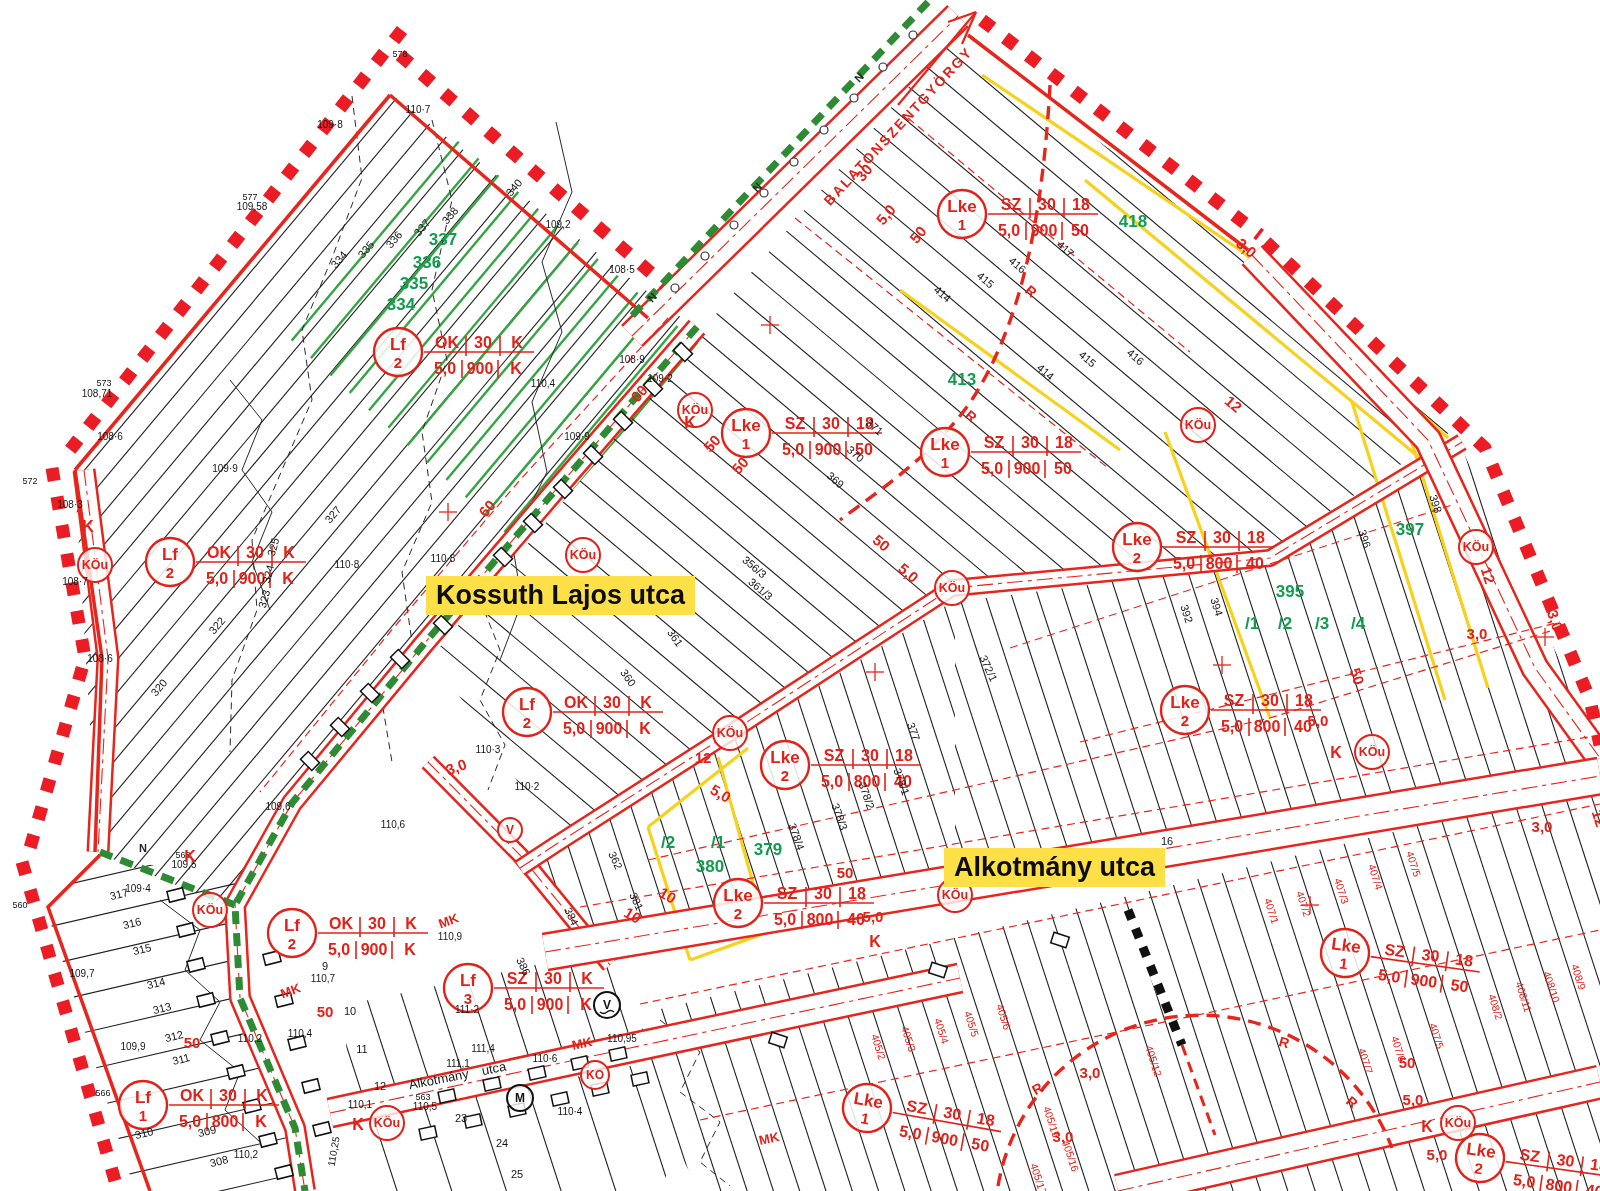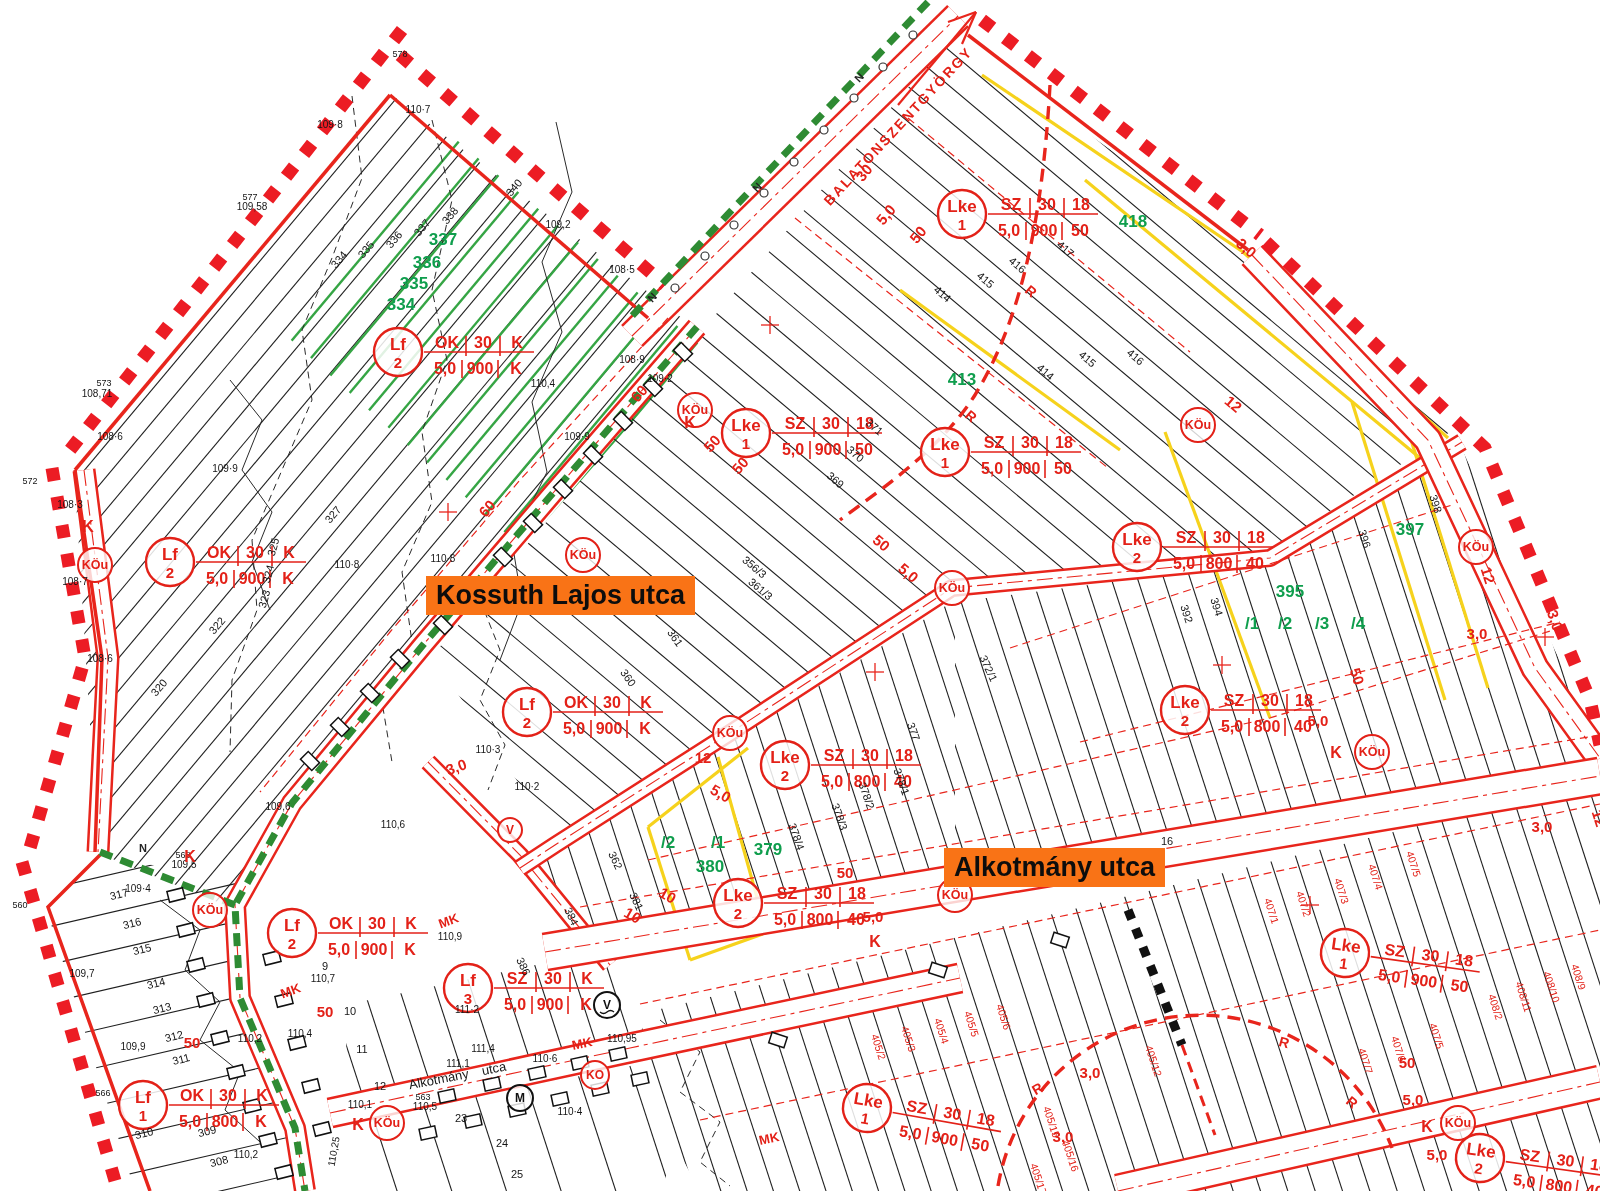--- a/index.html
+++ b/index.html
@@ -1,20 +1,20 @@
 <!DOCTYPE html>
 <html><head>
 <meta charset="utf-8">
 <style>
   html,body{margin:0;padding:0;background:#888;}
   #stage{position:relative;width:1600px;height:1191px;background:#ffffff;overflow:hidden;
          font-family:"Liberation Sans",sans-serif;}
   #map{position:absolute;left:0;top:0;}
   text{font-family:"Liberation Sans",sans-serif;}
-  .plate{position:absolute;background:#f97316;color:#0d0d0d;font-weight:bold;
+  .plate{position:absolute;background:#fde047;color:#0d0d0d;font-weight:bold;
          font-size:27px;padding:4px 10px;white-space:nowrap;z-index:5;}
   .town{position:absolute;color:#e32118;font-weight:bold;font-size:14px;letter-spacing:2px;
         transform:rotate(-47deg);transform-origin:center;z-index:4;background:transparent;white-space:nowrap;}
   .oldstreet{position:absolute;color:#161616;font-size:13px;word-spacing:10px;
         transform:rotate(-11deg);z-index:4;white-space:nowrap;}
 </style>
 </head>
 <body>
 
 <div id="stage">

